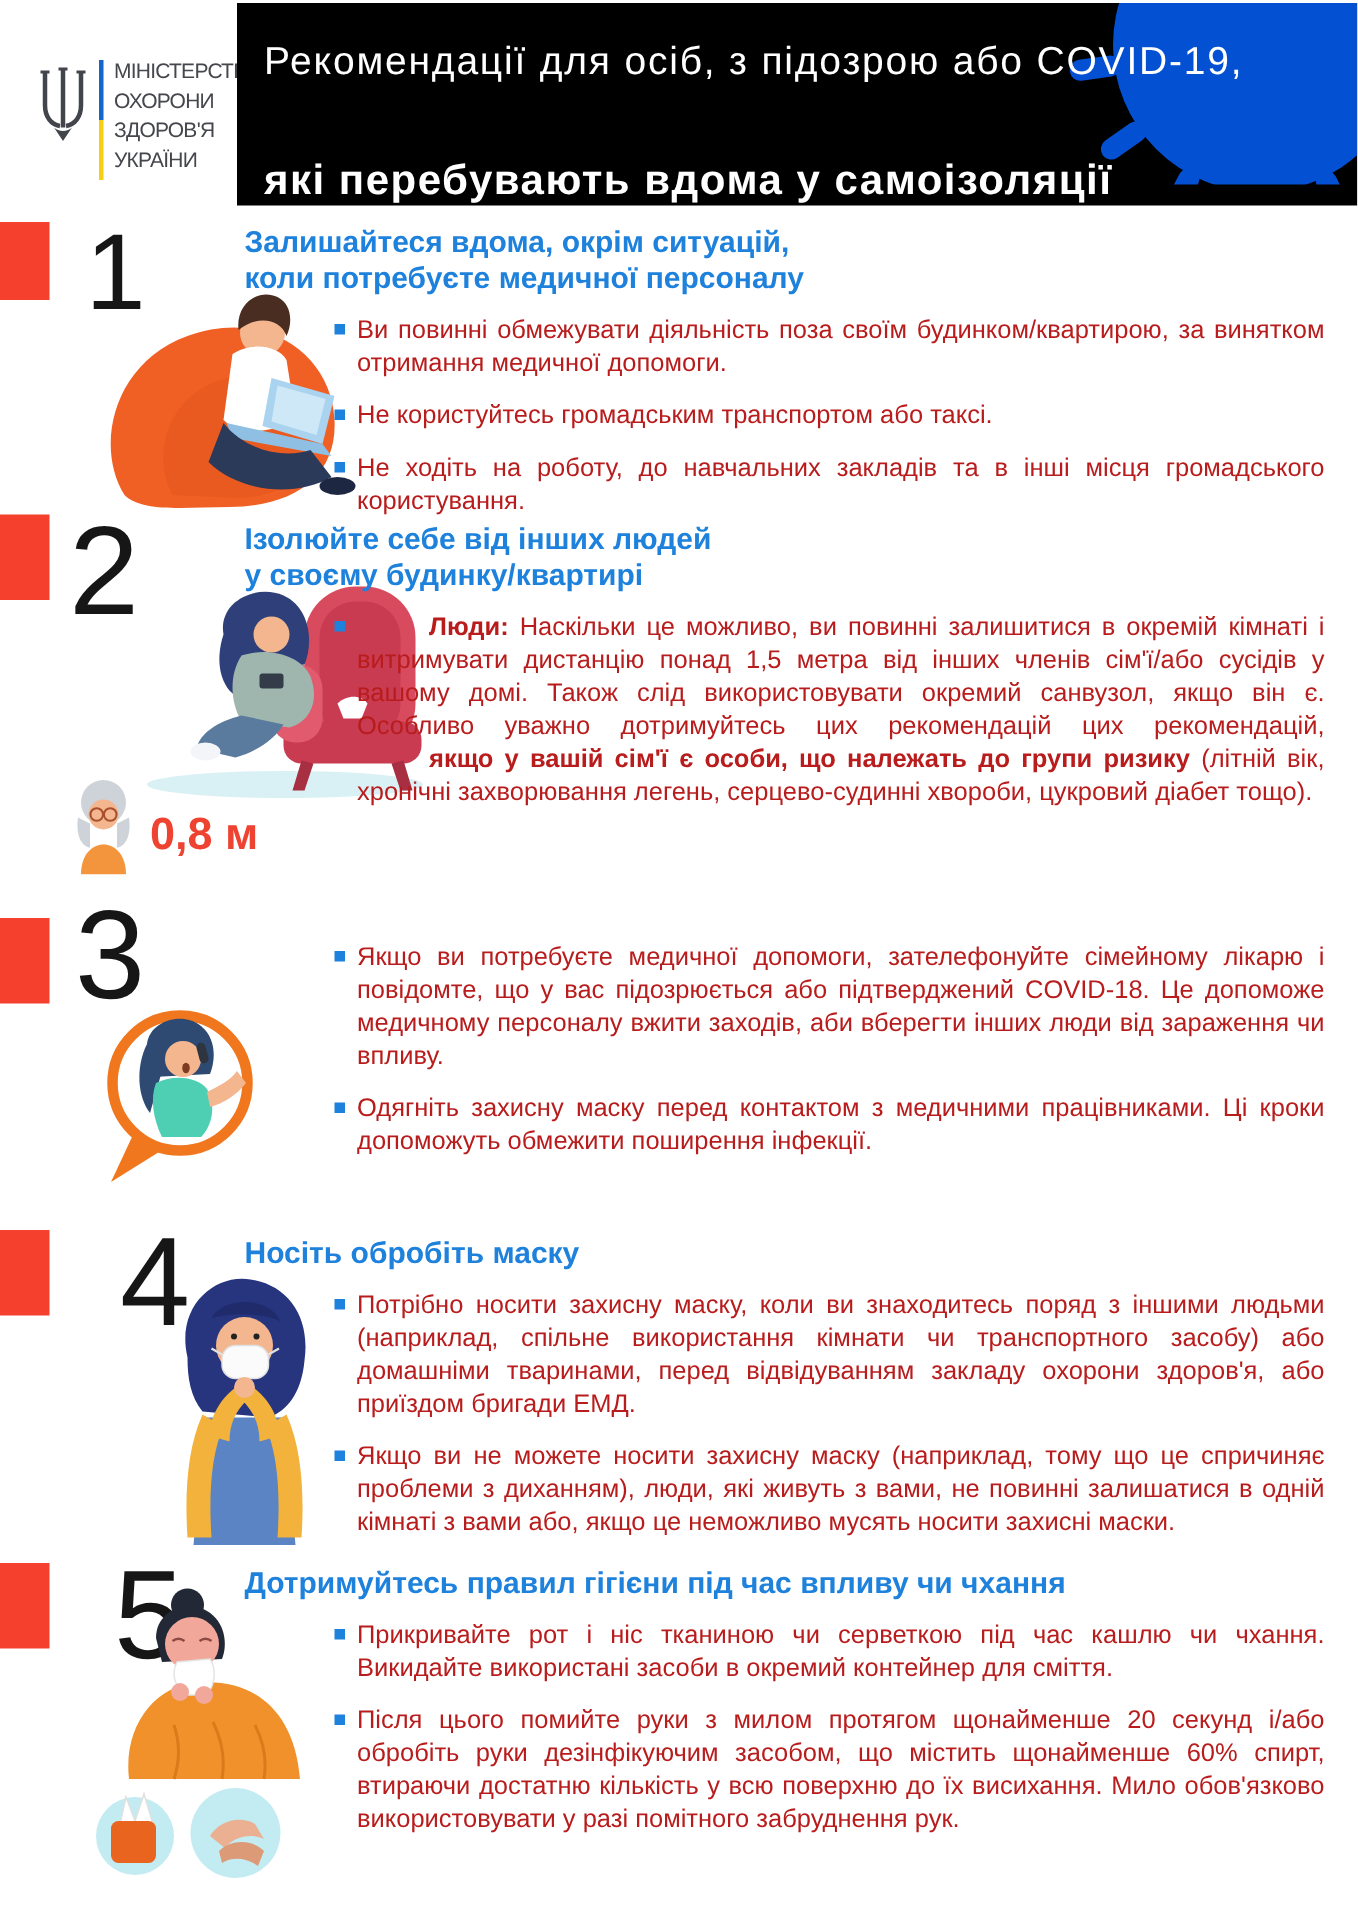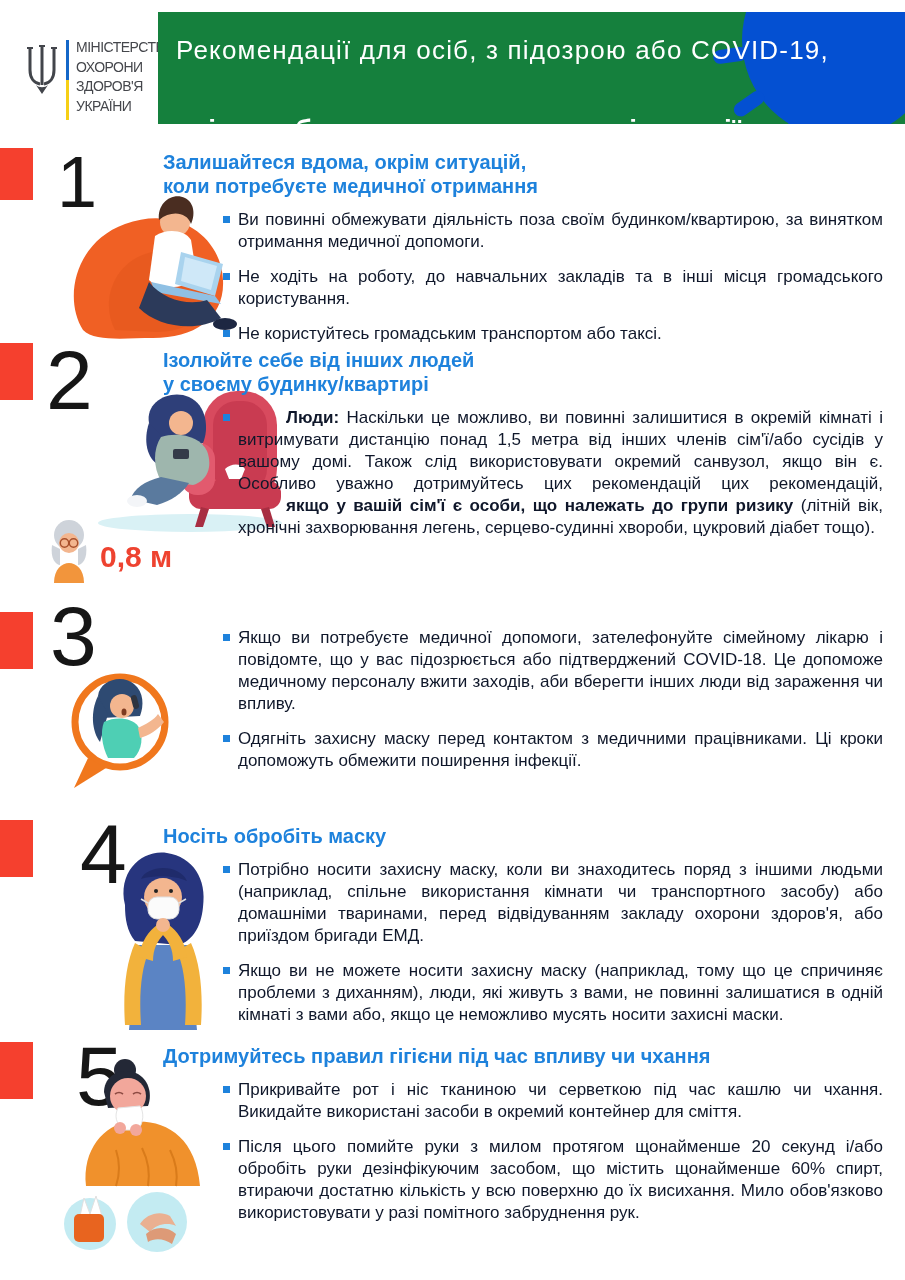--- a/index.html
+++ b/index.html
@@ -1,20 +1,20 @@
 <!DOCTYPE html>
 <html><head>
 <meta charset="utf-8">
 <style>
   html,body{margin:0;padding:0;background:#ffffff;}
   #page{position:relative;width:905px;height:1280px;background:#fff;overflow:hidden;
         font-family:"Liberation Sans","DejaVu Sans",sans-serif;}
 
   
-  .hdr{position:absolute;left:158px;top:12px;width:747px;height:112px;background:#15803d;overflow:hidden;}
+  .hdr{position:absolute;left:158px;top:2px;width:747px;height:135px;background:#000000;overflow:hidden;}
   .virus{position:absolute;right:0;top:0;width:260px;height:121px;}
   .hdr-text{position:absolute;left:18px;top:20px;}
   .t1{font-size:26px;line-height:37px;color:#fff;font-weight:400;letter-spacing:1.2px;white-space:nowrap;}
   .t2{font-size:28px;line-height:38px;color:#fff;font-weight:700;letter-spacing:1px;white-space:nowrap;margin-top:42px;}
 
   
   .logo{position:absolute;left:22px;top:36px;height:84px;}
   .trident{position:absolute;left:2px;top:8px;width:36px;height:50px;}
   .flagbar{position:absolute;left:44px;top:4px;width:3px;height:80px;}
   .flagbar .fb-b{width:3px;height:40px;background:#1467c8;}
@@ -33,21 +33,21 @@
   #num3{left:50px;top:594px;font-size:84px;}
   #num4{left:80px;top:812px;font-size:84px;}
   #num5{left:76px;top:1034px;font-size:84px;}
 
   
   .col{position:absolute;left:163px;width:721px;}
   #col1{top:150px;} #col2{top:348px;} #col3{top:616px;} #col4{top:824px;} #col5{top:1044px;}
   .hd{margin:0;font-size:20px;line-height:24px;font-weight:700;color:#1e82dc;white-space:pre-line;}
   .bl{list-style:none;margin:11px 0 0 60px;padding:0;width:660px;}
   .bl li{position:relative;padding-left:15px;margin-bottom:13px;font-size:17px;line-height:22px;
-         color:#0f172a;text-align:justify;}
+         color:#b91c1c;text-align:justify;}
   .mk{position:absolute;left:0;top:7px;width:7px;height:7px;background:#1e82dc;}
   .b{font-weight:700;margin-left:48px;}
 
   
   .ill{position:absolute;}
   #ill1{left:55px;top:178px;width:215px;height:165px;}
   #ill2{left:85px;top:385px;width:220px;height:150px;}
   #ill2b{left:46px;top:515px;width:46px;height:68px;}
   .dist{position:absolute;left:100px;top:540px;font-size:30px;font-weight:700;color:#ee4330;}
   #ill3{left:60px;top:662px;width:115px;height:148px;}
@@ -199,25 +199,25 @@
     <circle cx="30" cy="38" r="26" fill="#c3ebf2"></circle>
     <path d="M20 30 L24 12 L30 28 L36 10 L42 30 Z" fill="#ffffff" stroke="#e0e0e0" stroke-width="1"></path>
     <rect x="14" y="28" width="30" height="28" rx="5" fill="#e8641f"></rect>
     <circle cx="97" cy="36" r="30" fill="#c3ebf2"></circle>
     <path d="M80 38 C86 28 100 24 110 30 L116 40 C108 36 96 38 90 46 Z" fill="#eab091"></path>
     <path d="M86 48 C94 40 108 40 116 48 L112 58 C104 52 94 52 88 56 Z" fill="#dd9a77"></path>
   </svg>
 
   <div class="col" id="col1">
     <h2 class="hd">Залишайтеся вдома, окрім ситуацій,
-коли потребуєте медичної отримання</h2>
+коли потребуєте медичної персоналу</h2>
     <ul class="bl">
         <li><span class="mk"></span><span>Ви повинні обмежувати діяльність поза своїм будинком/квартирою, за винятком отримання медичної допомоги.</span></li>
+        <li><span class="mk"></span><span>Не користуйтесь громадським транспортом або таксі.</span></li>
         <li><span class="mk"></span><span>Не ходіть на роботу, до навчальних закладів та в інші місця громадського користування.</span></li>
-        <li><span class="mk"></span><span>Не користуйтесь громадським транспортом або таксі.</span></li>
       </ul>
   </div>
   <div class="col" id="col2">
     <h2 class="hd">Ізолюйте себе від інших людей
 у своєму будинку/квартирі</h2>
     <ul class="bl">
         <li><span class="mk"></span><span class="b">Люди:</span><span> Наскільки це можливо, ви повинні залишитися в окремій кімнаті і витримувати дистанцію понад 1,5 метра від інших членів сім'ї/або сусідів у вашому домі. Також слід використовувати окремий санвузол, якщо він є. Особливо уважно дотримуйтесь цих рекомендацій цих рекомендацій, </span><span class="b">якщо у вашій сім'ї є особи, що належать до групи ризику</span><span> (літній вік, хронічні захворювання легень, серцево-судинні хвороби, цукровий діабет тощо).</span></li>
       </ul>
   </div>
   <div class="col" id="col3">

